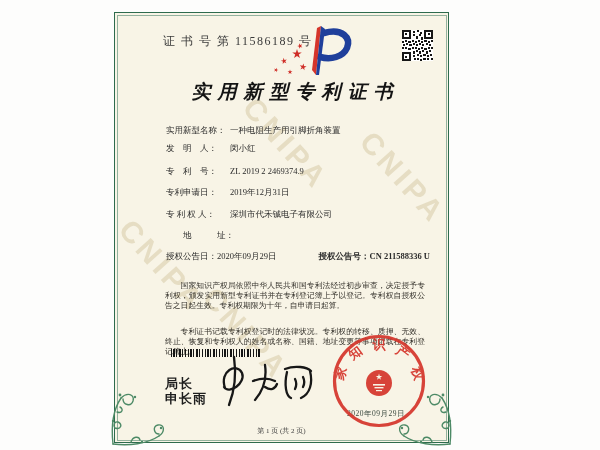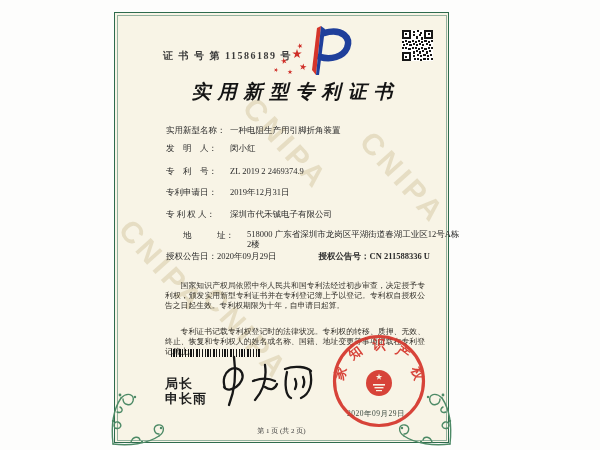--- a/index.html
+++ b/index.html
@@ -12,21 +12,21 @@
     position:absolute;left:114px;top:12px;width:335px;height:431px;
     background:#f8f4e6;border:1.5px solid #2e6b4d;box-sizing:border-box;
   }
   .inner-line{position:absolute;inset:1.5px;border:1px solid #93b29e;pointer-events:none;}
   .wm-layer{position:absolute;inset:0;overflow:hidden;pointer-events:none;}
   .wm{
     position:absolute;font-family:"Liberation Sans","DejaVu Sans",sans-serif;
     font-weight:bold;font-size:30px;letter-spacing:4px;color:rgba(199,184,140,.38);
     transform:rotate(48deg);transform-origin:left top;white-space:nowrap;
   }
-  .cert-number{position:absolute;left:48px;top:36px;font-size:10px;letter-spacing:1.5px;color:#3a3a3a;font-weight:bold;}
+  .cert-number{position:absolute;left:48px;top:20px;font-size:12px;letter-spacing:1.5px;color:#3a3a3a;}
   .logo{position:absolute;left:152px;top:12px;}
   .qr{position:absolute;left:287px;top:17px;}
   .title{
     position:absolute;left:0;right:0;top:66px;text-align:center;
     font-size:19px;font-weight:bold;letter-spacing:7px;color:#141414;
     transform:translateX(14px);white-space:nowrap;font-style:italic;
   }
   .row{position:absolute;left:51px;font-size:8.5px;color:#2b2b2b;display:flex;line-height:10px;}
   .row .lab{display:inline-block;min-width:64px;white-space:nowrap;}
   .row .val{display:inline-block;}
@@ -119,21 +119,20 @@
   <div class="row" style="top:174px;">
     <span class="lab">专利申请日：</span>
     <span class="val">2019年12月31日</span>
   </div>
   <div class="row" style="top:196px;">
     <span class="lab">专 利 权 人：</span>
     <span class="val">深圳市代禾铖电子有限公司</span>
   </div>
   <div class="row addr" style="top:217px;margin-left:17px;">
     <span class="lab">地　　　址：</span>
-    <span class="val">518000 广东省深圳市龙岗区平湖街道春湖工业区12号A栋2楼</span>
   </div>
   <div class="row" style="top:238px;">
     <span class="grant-pair">
       <span>授权公告日：</span>
       <span>2020年09月29日</span>
     </span>
     <span class="grant-pair" style="margin-left:42px;font-weight:bold;">
       <span>授权公告号：</span>
       <span>CN 211588336 U</span>
     </span>

